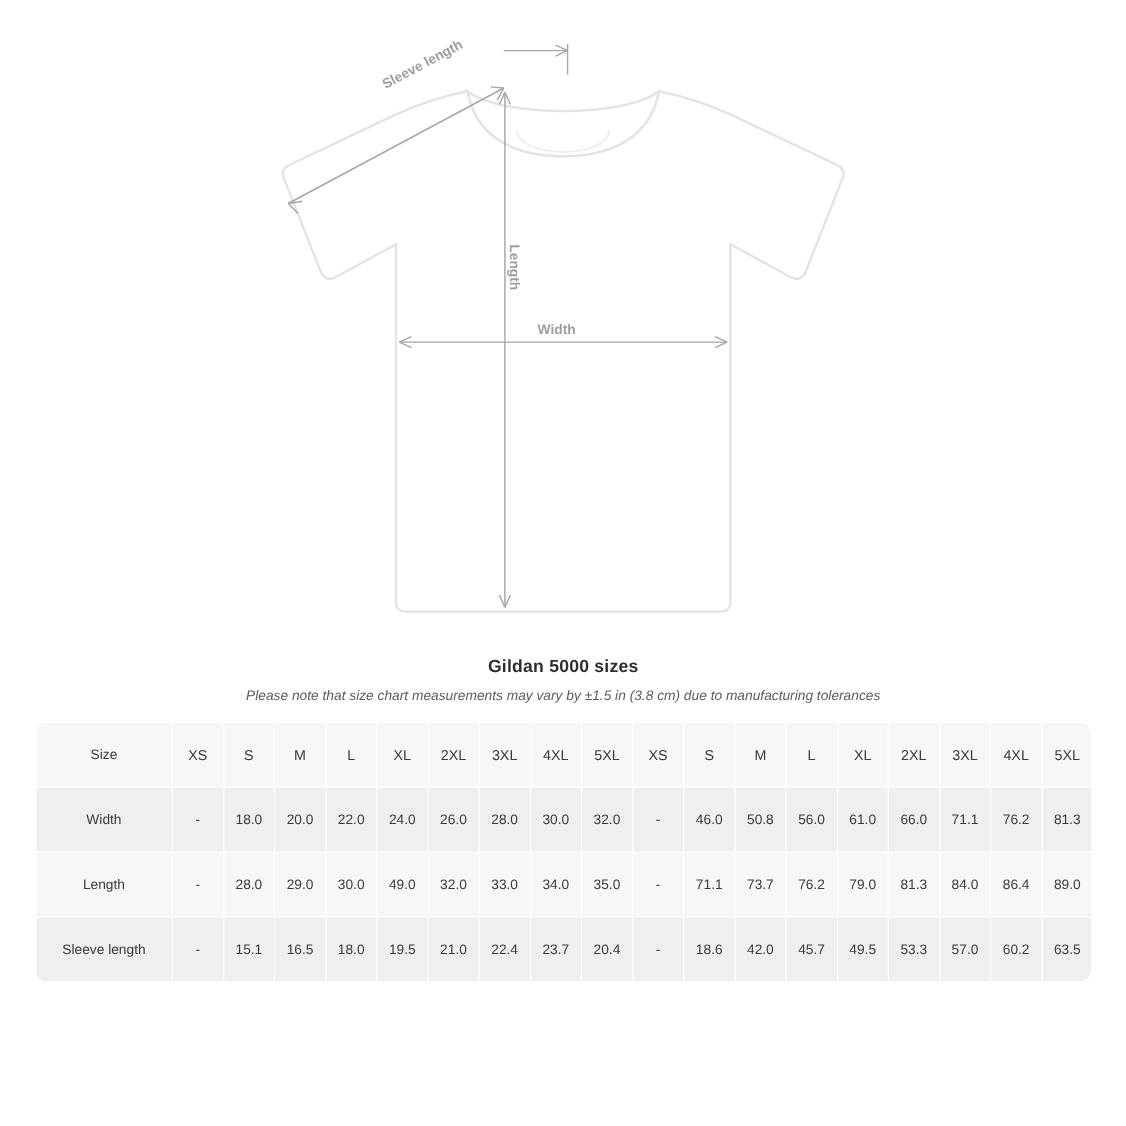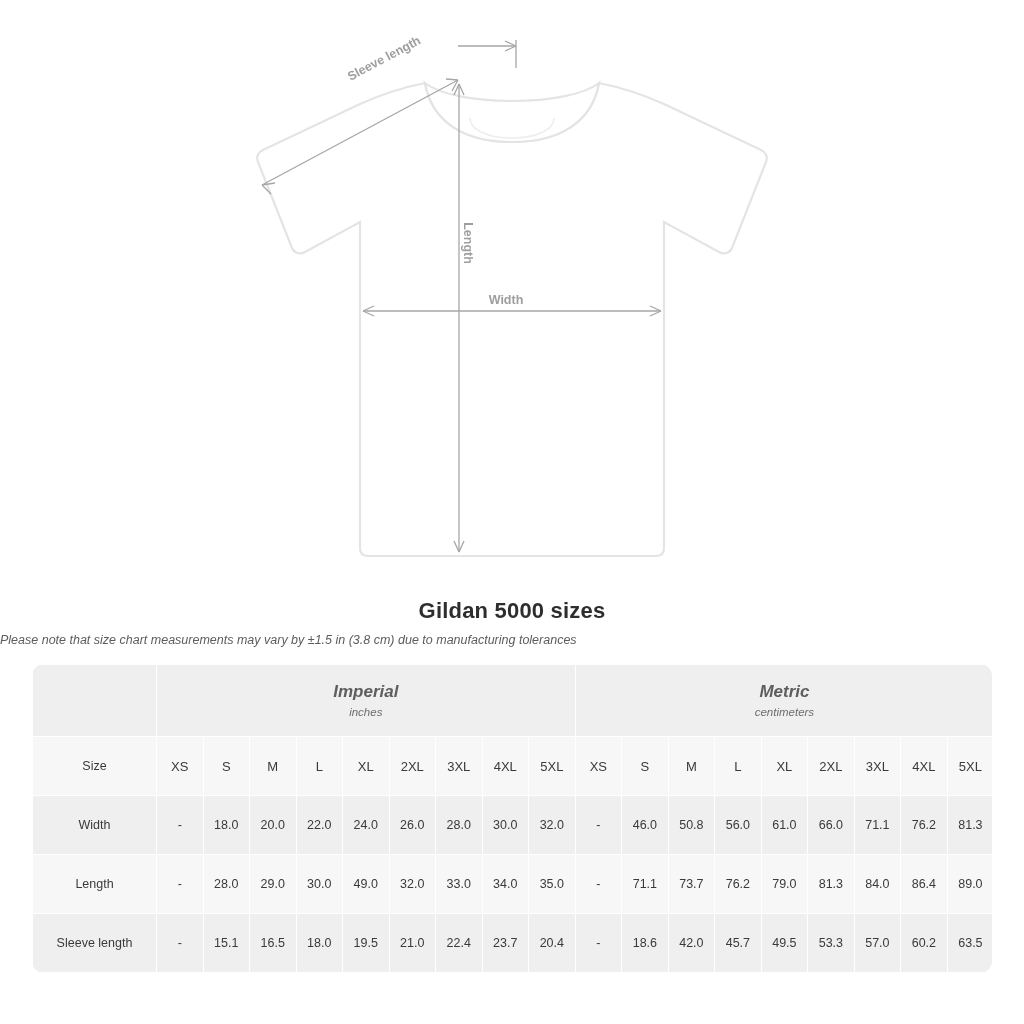--- a/index.html
+++ b/index.html
@@ -15,27 +15,28 @@
   .illustration {
     position: relative;
     width: 1024px;
     height: 590px;
   }
   .illustration svg { display: block; }
 
   
   .chart-title {
     text-align: center;
-    font-size: 22px;
+    font-size: 16px;
     font-weight: bold;
     color: #2e2e2e;
     margin-top: 8px;
     letter-spacing: 0.2px;
   }
   .chart-note {
+    text-align: center;
     font-size: 12.5px;
     font-style: italic;
     color: #5c5c5c;
     margin-top: 9px;
   }
 
   
   .table-wrap {
     margin: 17px 32px 0 32px;
     border-radius: 12px;
@@ -157,31 +158,20 @@
           <col class="data-col">
           <col class="data-col">
         <col class="data-col">
           <col class="data-col">
           <col class="data-col">
           <col class="data-col">
           <col class="data-col">
       </colgroup>
       <tbody>
 
-        <tr class="unit-row">
-          <td class="blank-corner"></td>
-          <td class="sys-head" colspan="9">
-            <span>Imperial</span>
-            <span class="sys-sub">inches</span>
-          </td>
-          <td class="sys-head" colspan="9">
-            <span>Metric</span>
-            <span class="sys-sub">centimeters</span>
-          </td>
-        </tr>
 
         <tr>
           <td class="row-label light">Size</td>
           <td class="col-head light">XS</td>
           <td class="col-head light">S</td>
           <td class="col-head light">M</td>
           <td class="col-head light">L</td>
           <td class="col-head light">XL</td>
           <td class="col-head light">2XL</td>
           <td class="col-head light">3XL</td>

